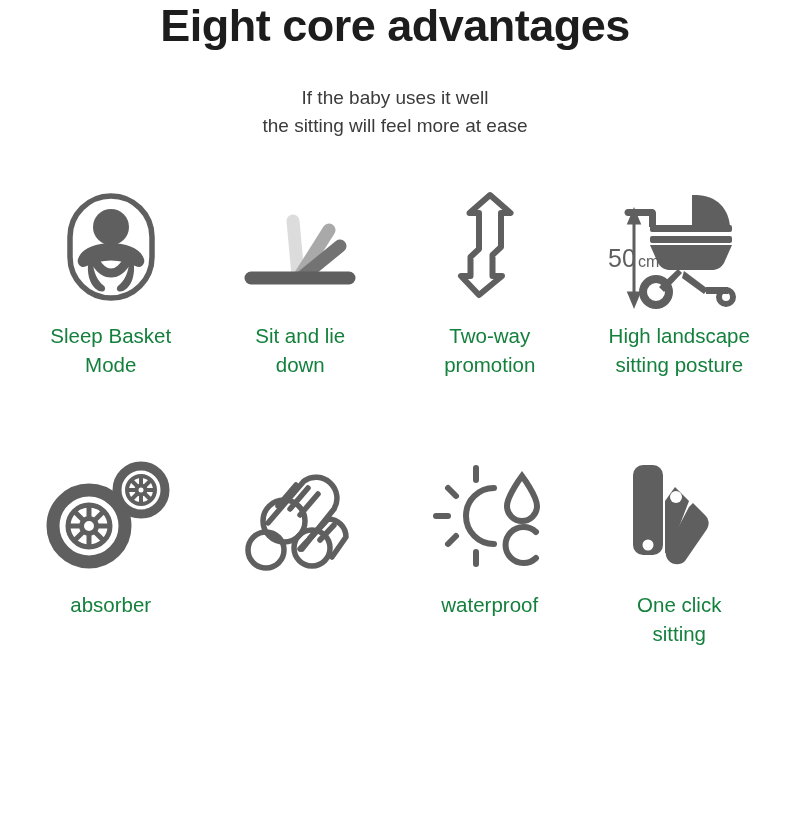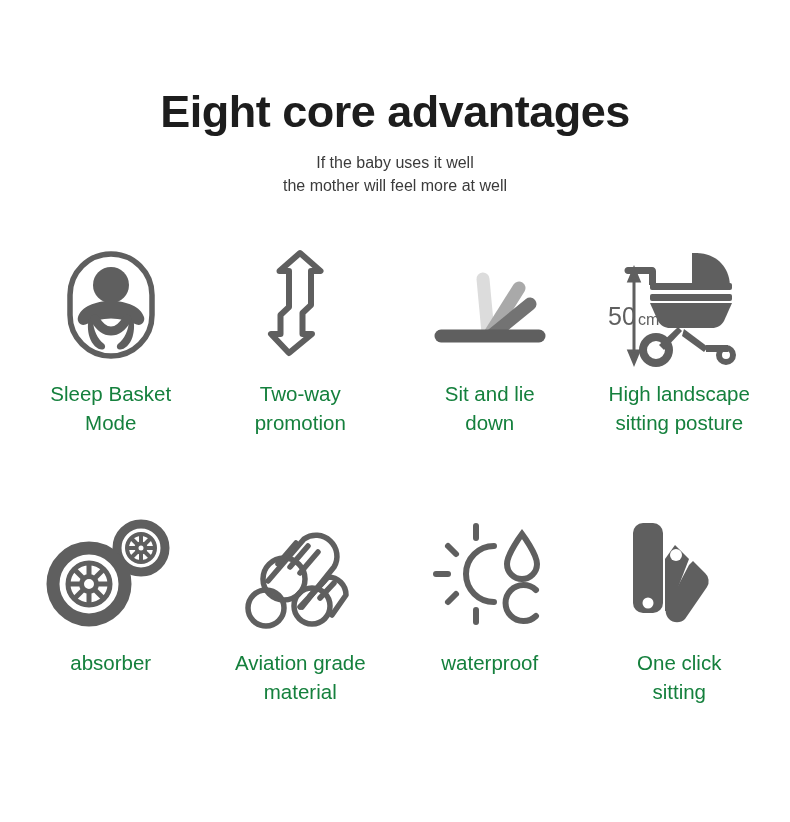--- a/index.html
+++ b/index.html
@@ -18,34 +18,33 @@
   .page {
     position: relative;
     width: 790px;
     height: 822px;
     background: #ffffff;
     box-sizing: border-box;
   }
 
   
   .header {
-    padding-top: 86px;
     text-align: center;
   }
   .page-title {
     font-size: 45px;
     font-weight: bold;
     color: #1d1d1d;
     letter-spacing: -0.5px;
     line-height: 1.15;
     margin: 0;
   }
   .subtitle {
-    margin-top: 13px;
-    font-size: 16px;
+    margin-top: 32px;
+    font-size: 19px;
     font-weight: normal;
     color: #3b3b3b;
     line-height: 1.48;
   }
   .subtitle-line {
     display: block;
   }
 
   
   .grid {
@@ -88,40 +87,57 @@
 </style>
 </head>
 <body>
 
 <div class="page">
 
   <div class="header">
     <h1 class="page-title">Eight core advantages</h1>
     <div class="subtitle">
       <span class="subtitle-line">If the baby uses it well</span>
-      <span class="subtitle-line">the mother will feel more at well</span>
+      <span class="subtitle-line">the sitting will feel more at ease</span>
     </div>
   </div>
 
   <div class="grid">
 
     <div class="feature">
       <div class="feature-icon">
         <svg width="92" height="112" viewBox="0 0 92 112" aria-hidden="true">
           <rect x="5" y="5" width="82" height="102" rx="41" ry="41" fill="none" stroke="#5f5f5f" stroke-width="5.5"></rect>
           <circle cx="46" cy="36" r="18" fill="#5f5f5f"></circle>
           <path d="M46 52 C62 52 76 58 79 68 C80.5 73 76 77.5 71.5 75.5 C63 71.5 55 69.5 46 69.5 C37 69.5 29 71.5 20.5 75.5 C16 77.5 11.5 73 13 68 C16 58 30 52 46 52 Z" fill="#5f5f5f"></path>
           <path d="M28 70 C28 82 33 90 38.5 94.5 C41 96.5 40.5 100 37.5 100.5 C33 101 27 96 24.5 88 C22.5 81.5 22.5 74 24 70 Z" fill="#5f5f5f"></path>
           <path d="M64 70 C64 82 59 90 53.5 94.5 C51 96.5 51.5 100 54.5 100.5 C59 101 65 96 67.5 88 C69.5 81.5 69.5 74 68 70 Z" fill="#5f5f5f"></path>
           <path d="M30 70 C34 77 40 82 46 82 C52 82 58 77 62 70" fill="none" stroke="#5f5f5f" stroke-width="9" stroke-linecap="round"></path>
         </svg>
       </div>
       <div class="feature-label">
         <span class="lbl-line">Sleep Basket</span>
         <span class="lbl-line">Mode</span>
+      </div>
+    </div>
+
+    <div class="feature">
+      <div class="feature-icon">
+        <svg width="118" height="100" viewBox="0 0 118 100" aria-hidden="true">
+          <g stroke-linecap="round">
+            <line x1="57" y1="78" x2="52" y2="24" stroke="#dcdcdc" stroke-width="13"></line>
+            <line x1="59" y1="79" x2="88" y2="33" stroke="#a9a9a9" stroke-width="13"></line>
+            <line x1="61" y1="80" x2="99" y2="49" stroke="#737373" stroke-width="13"></line>
+            <line x1="10" y1="81" x2="108" y2="81" stroke="#5f5f5f" stroke-width="13"></line>
+          </g>
+        </svg>
+      </div>
+      <div class="feature-label">
+        <span class="lbl-line">Sit and lie</span>
+        <span class="lbl-line">down</span>
       </div>
     </div>
 
     <div class="feature">
       <div class="feature-icon">
         <svg width="88" height="112" viewBox="0 0 88 112" aria-hidden="true">
           <path d="M33 104
                    L15 85
                    L24.5 85
                    L24.5 66
@@ -139,37 +155,20 @@
         </svg>
       </div>
       <div class="feature-label">
         <span class="lbl-line">Two-way</span>
         <span class="lbl-line">promotion</span>
       </div>
     </div>
 
     <div class="feature">
       <div class="feature-icon">
-        <svg width="118" height="100" viewBox="0 0 118 100" aria-hidden="true">
-          <g stroke-linecap="round">
-            <line x1="57" y1="78" x2="52" y2="24" stroke="#dcdcdc" stroke-width="13"></line>
-            <line x1="59" y1="79" x2="88" y2="33" stroke="#a9a9a9" stroke-width="13"></line>
-            <line x1="61" y1="80" x2="99" y2="49" stroke="#737373" stroke-width="13"></line>
-            <line x1="10" y1="81" x2="108" y2="81" stroke="#5f5f5f" stroke-width="13"></line>
-          </g>
-        </svg>
-      </div>
-      <div class="feature-label">
-        <span class="lbl-line">Sit and lie</span>
-        <span class="lbl-line">down</span>
-      </div>
-    </div>
-
-    <div class="feature">
-      <div class="feature-icon">
         <svg width="142" height="120" viewBox="0 0 142 120" aria-hidden="true">
 
           <g stroke="#5f5f5f" stroke-width="3" fill="#5f5f5f">
             <line x1="26" y1="30" x2="26" y2="112" stroke-linecap="round"></line>
             <polygon points="26,24 21,36 31,36"></polygon>
             <polygon points="26,118 21,106 31,106"></polygon>
           </g>
 
           <text x="0" y="80" font-family="'Liberation Sans',sans-serif" font-size="25" fill="#5f5f5f">50</text>
           <text x="30" y="80" font-family="'Liberation Sans',sans-serif" font-size="16" fill="#5f5f5f">cm</text>
@@ -259,24 +258,20 @@
 
             <path d="M58 88 L86 58 A18 18 0 0 1 104 76 L90 96"></path>
             <circle cx="70" cy="87" r="18"></circle>
             <line x1="82" y1="62" x2="68" y2="77"></line>
             <line x1="92" y1="64" x2="78" y2="79"></line>
 
             <circle cx="24" cy="89" r="18"></circle>
           </g>
         </svg>
       </div>
-      <div class="feature-label">
-        <span class="lbl-line">Aviation grade</span>
-        <span class="lbl-line">material</span>
-      </div>
     </div>
 
     <div class="feature">
       <div class="feature-icon">
         <svg width="116" height="108" viewBox="0 0 116 108" aria-hidden="true">
           <g fill="none" stroke="#5f5f5f" stroke-width="6" stroke-linecap="round">
 
             <path d="M62 26 A28 28 0 1 0 62 82"></path>
 
             <line x1="44" y1="6" x2="44" y2="18"></line>

